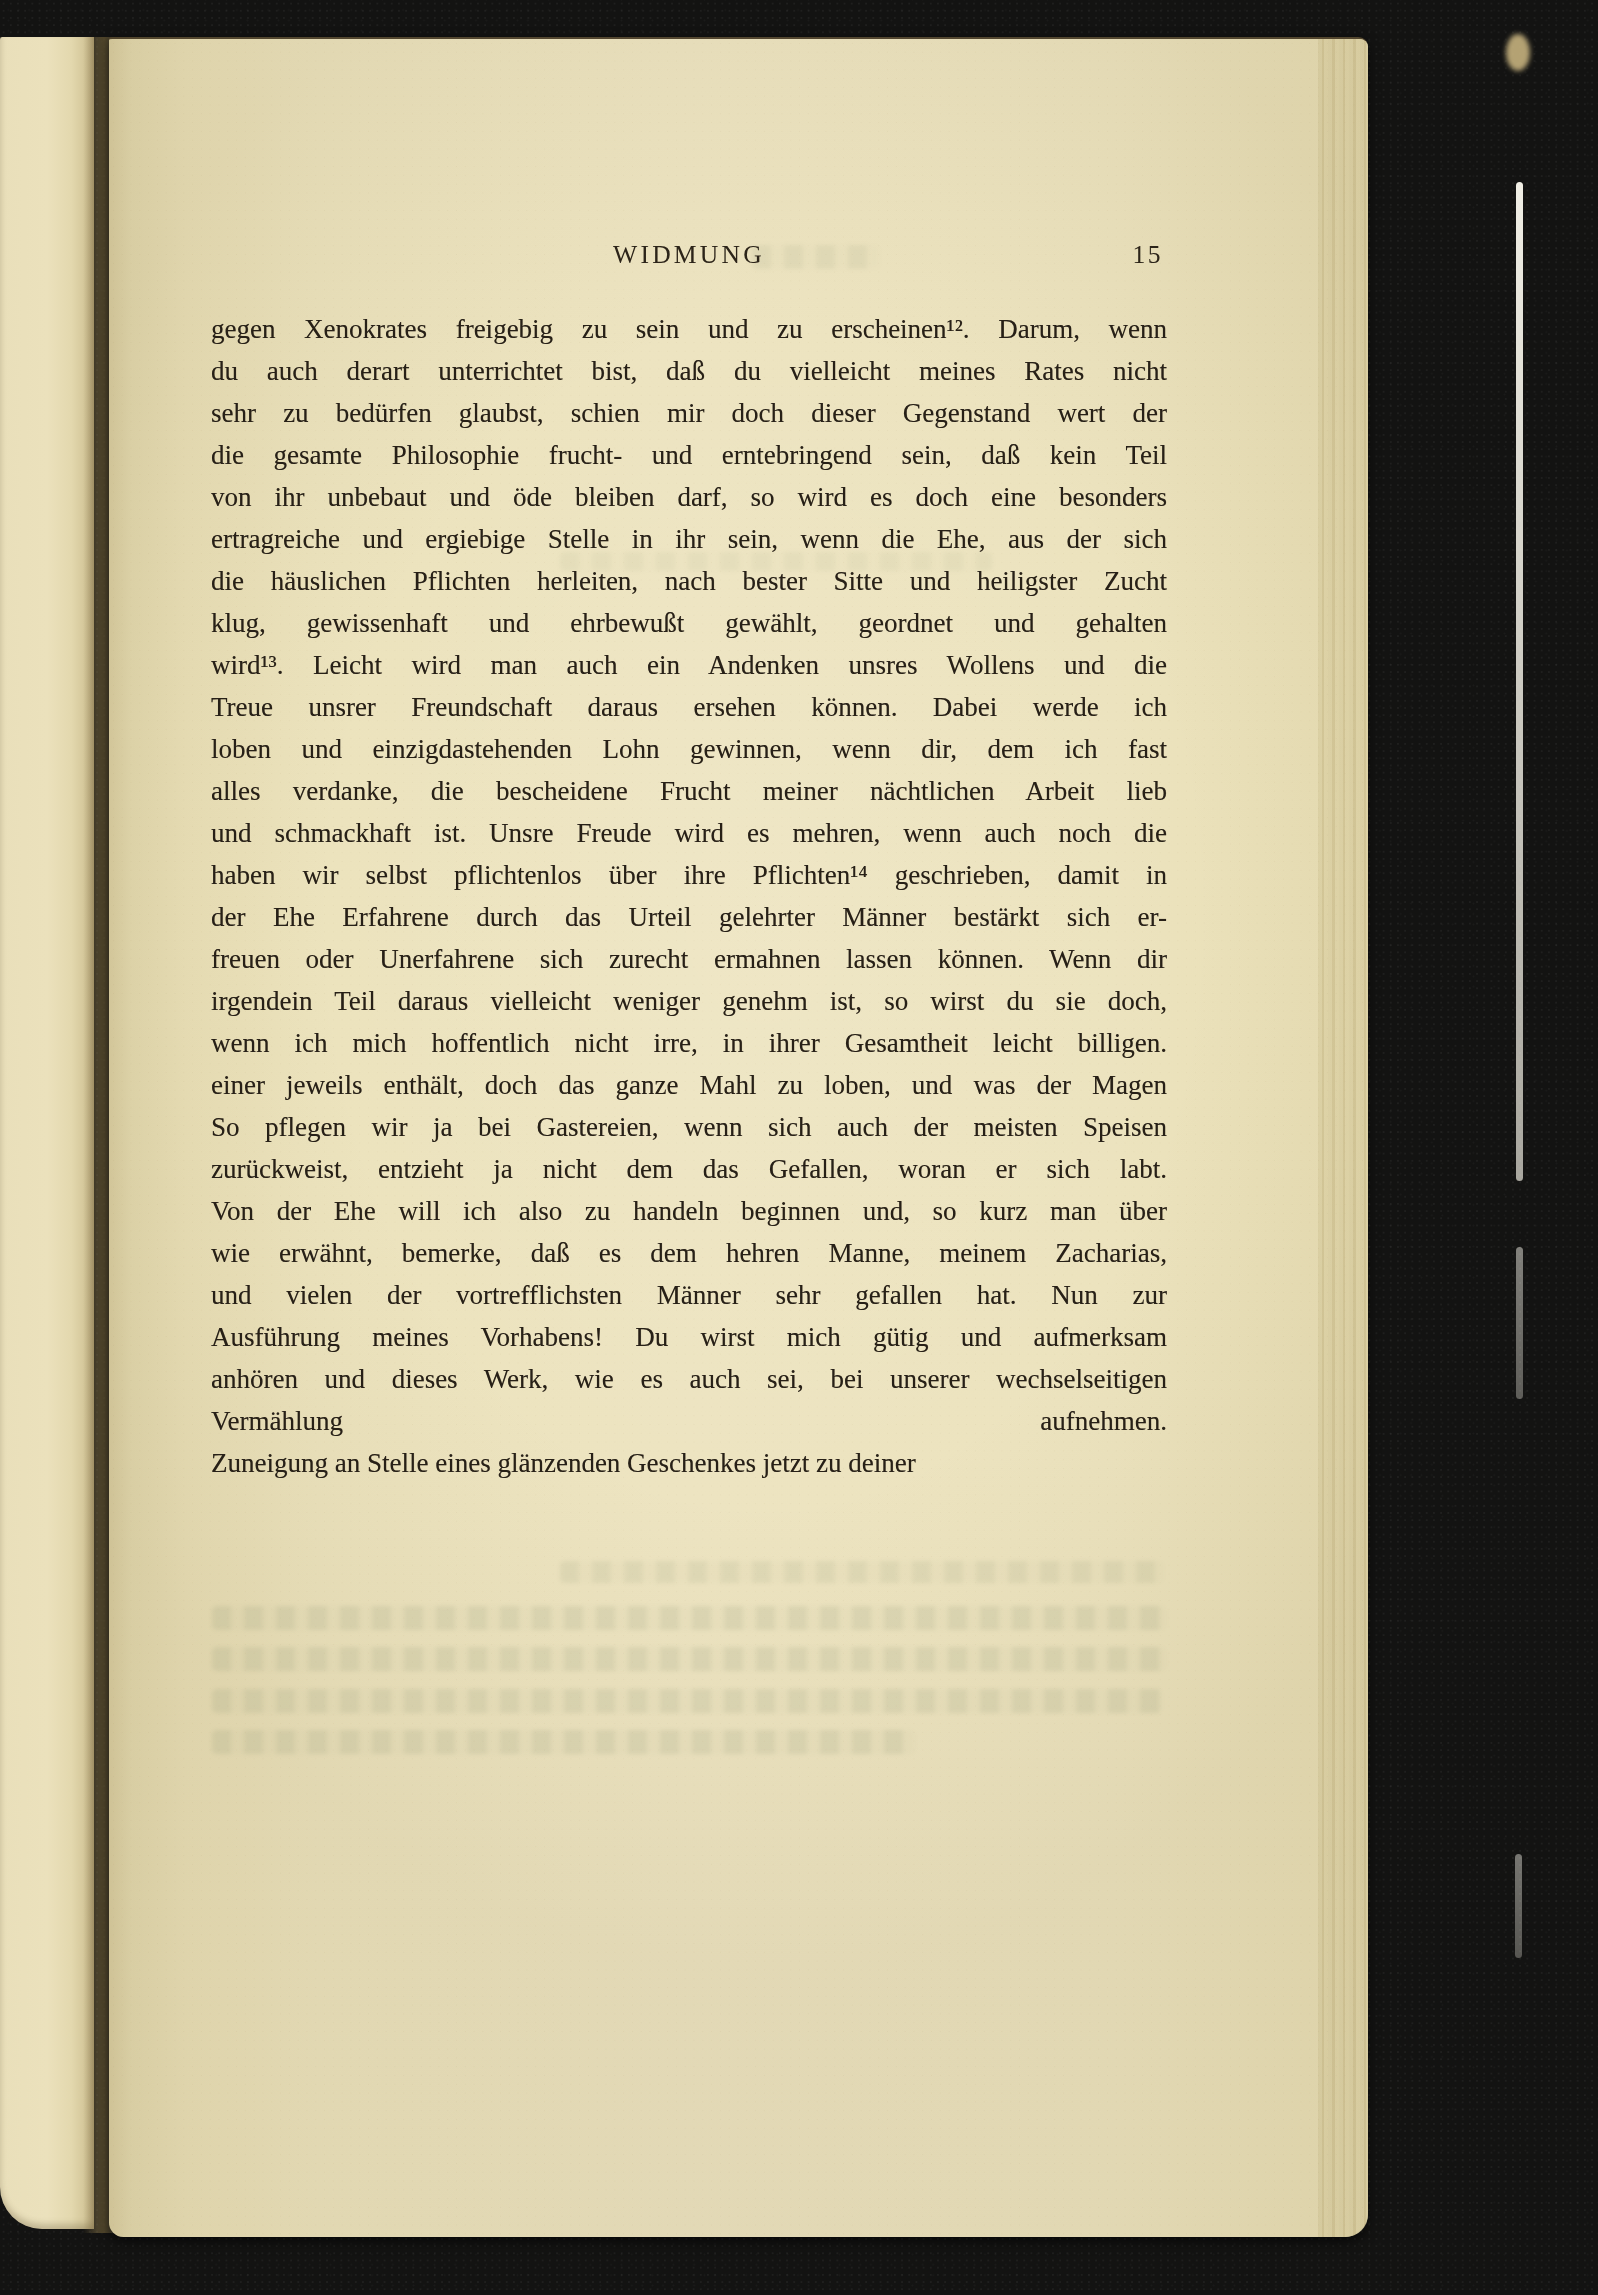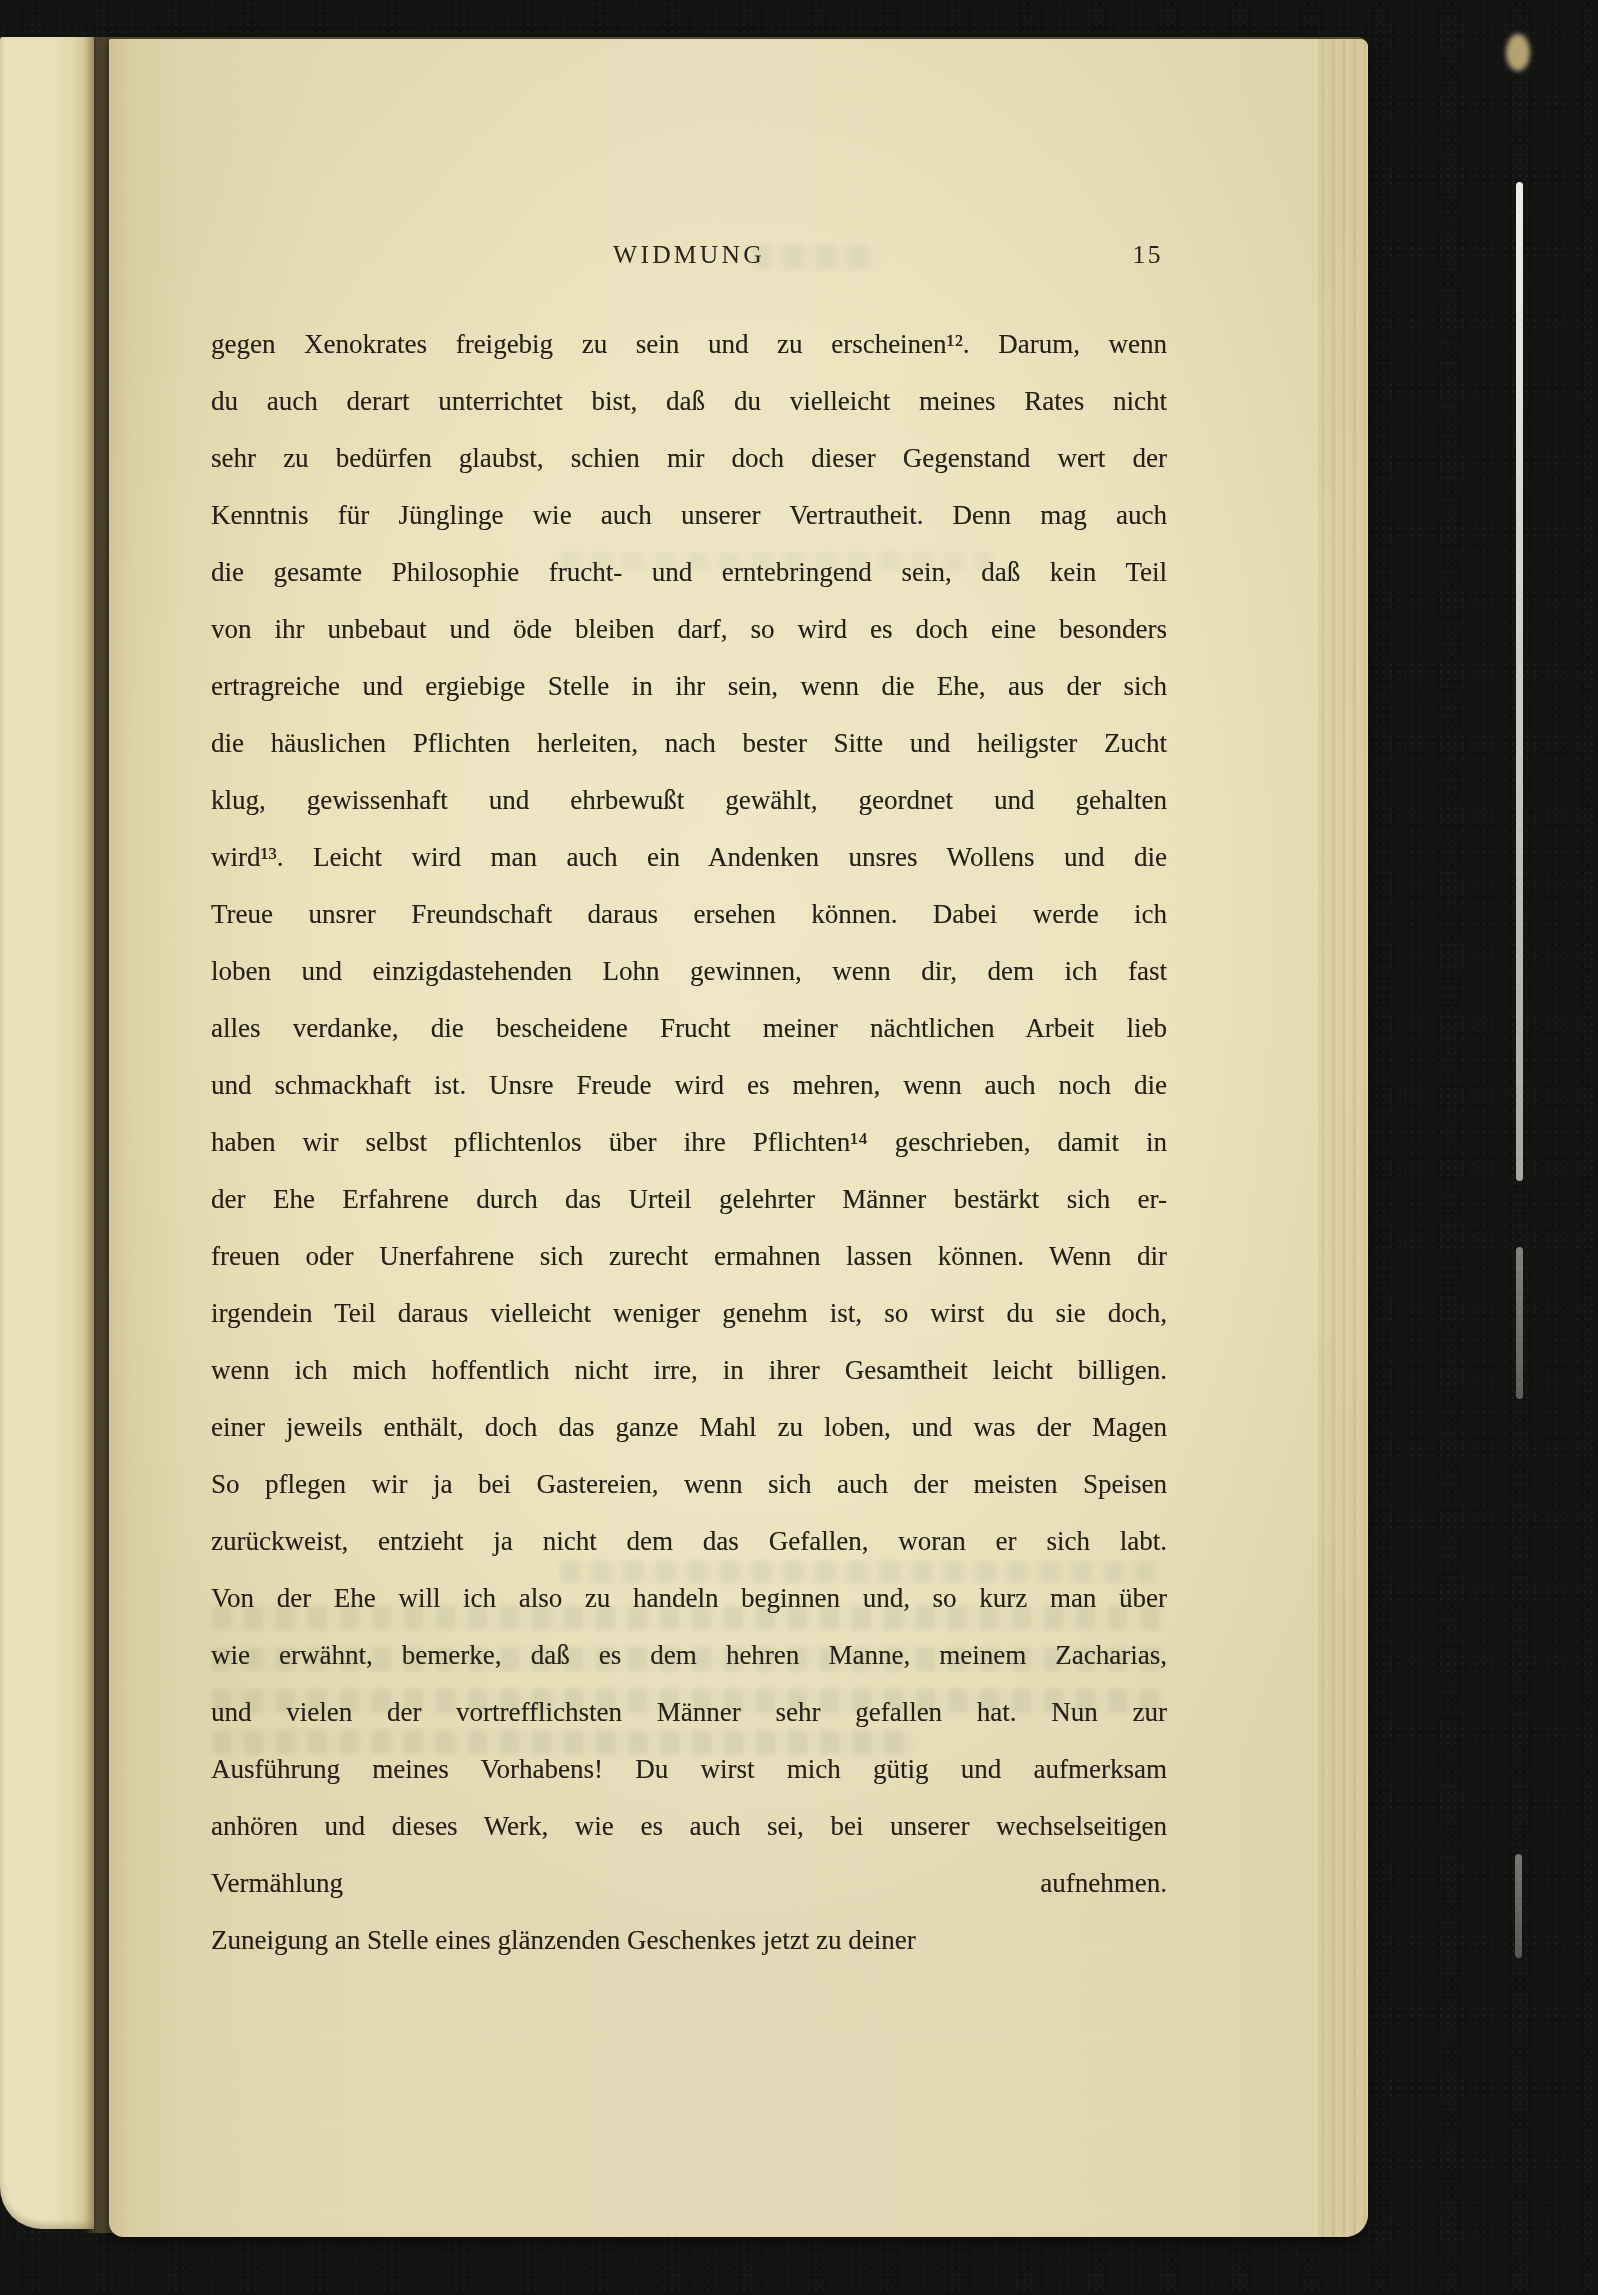--- a/index.html
+++ b/index.html
@@ -66,21 +66,21 @@
     position:absolute;left:0;right:0;text-align:center;
     font-size:25.6px;letter-spacing:3.2px;
   }
   .page-number{position:absolute;right:4px;top:0;font-size:25.6px;letter-spacing:2.4px;}
   
   .body-text{
     position:absolute;left:102px;top:269px;width:956px;
     font-size:27px;line-height:42px;color:#272017;
     text-shadow:0.2px 0.2px 0.4px rgba(45,35,25,.35);
   }
-  .text-line{text-align:justify;text-align-last:justify;white-space:normal;margin-top:15px;}
+  .text-line{text-align:justify;text-align-last:justify;white-space:normal;}
   .text-line:last-child{text-align-last:left;}
   
   .ghost{
     position:absolute;height:22.4px;border-radius:4.8px;
     background:repeating-linear-gradient(90deg,
       rgba(128,140,106,.30) 0 19px, rgba(128,140,106,.06) 19px 32px);
     filter:blur(2.1px);opacity:.5;
   }
   
   .sliver{
@@ -116,21 +116,20 @@
 
     <div class="header">
       <span class="running-title">WIDMUNG</span>
       <span class="page-number">15</span>
     </div>
 
     <div class="body-text">
         <div class="text-line">gegen Xenokrates freigebig zu sein und zu erscheinen¹². Darum, wenn</div>
         <div class="text-line">du auch derart unterrichtet bist, daß du vielleicht meines Rates nicht</div>
         <div class="text-line">sehr zu bedürfen glaubst, schien mir doch dieser Gegenstand wert der</div>
-        <div class="text-line">Kenntnis für Jünglinge wie auch unserer Vertrautheit. Denn mag auch</div>
         <div class="text-line">die gesamte Philosophie frucht- und erntebringend sein, daß kein Teil</div>
         <div class="text-line">von ihr unbebaut und öde bleiben darf, so wird es doch eine besonders</div>
         <div class="text-line">ertragreiche und ergiebige Stelle in ihr sein, wenn die Ehe, aus der sich</div>
         <div class="text-line">die häuslichen Pflichten herleiten, nach bester Sitte und heiligster Zucht</div>
         <div class="text-line">klug, gewissenhaft und ehrbewußt gewählt, geordnet und gehalten</div>
         <div class="text-line">wird¹³. Leicht wird man auch ein Andenken unsres Wollens und die</div>
         <div class="text-line">Treue unsrer Freundschaft daraus ersehen können. Dabei werde ich</div>
         <div class="text-line">loben und einzigdastehenden Lohn gewinnen, wenn dir, dem ich fast</div>
         <div class="text-line">alles verdanke, die bescheidene Frucht meiner nächtlichen Arbeit lieb</div>
         <div class="text-line">und schmackhaft ist. Unsre Freude wird es mehren, wenn auch noch die</div>

